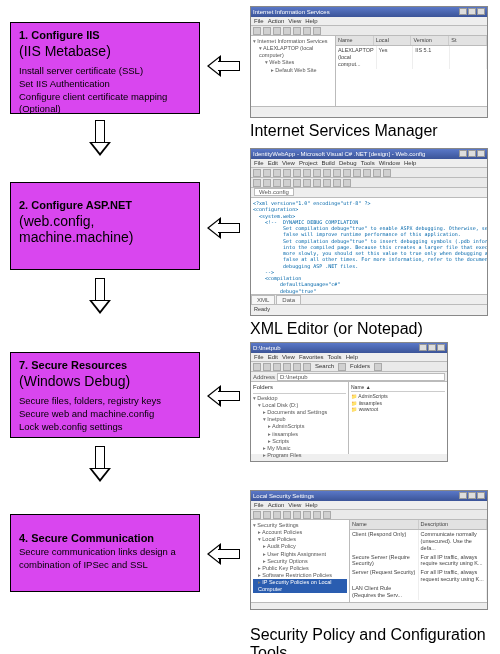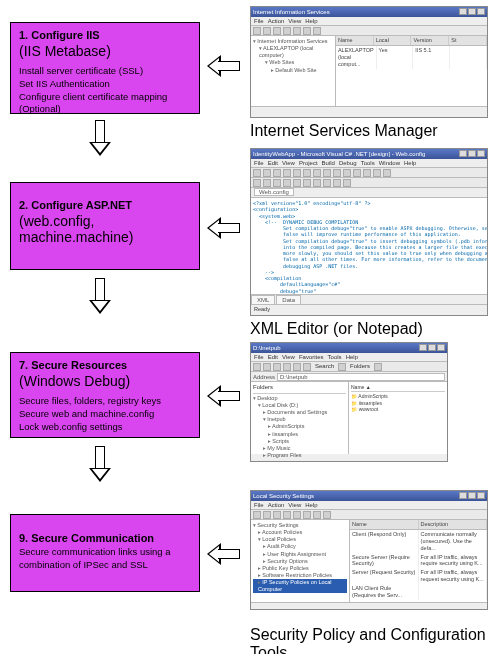--- a/index.html
+++ b/index.html
@@ -336,22 +336,22 @@
   <div class="arrow-left" style="left:202px; top:380px;">
       <div class="head"></div>
       <div class="shaft"></div>
     </div>
   <div class="arrow-down" style="left:84px; top:440px;">
       <div class="shaft"></div>
       <div class="head"></div>
     </div>
 
   <div class="step" style="left:4px; top:508px; height:78px; display:flex; flex-direction:column; justify-content:center;">
-    <div class="title">9. Secure Communication</div>
-    <div class="body" style="white-space:pre-line;">Secure communication links using a combination of IPSec and SSL</div>
+    <div class="title">4. Secure Communication</div>
+    <div class="body" style="white-space:pre-line;">Secure communication links design a combination of IPSec and SSL</div>
   </div>
 
   <div class="shot" style="left:244px; top:484px; width:238px; height:120px;">
     <div class="titlebar">
         <span>Local Security Settings</span>
         <span class="winbtns"><span></span><span></span><span></span></span>
       </div>
     <div class="menubar">
         <span>File</span>
         <span>Action</span>

